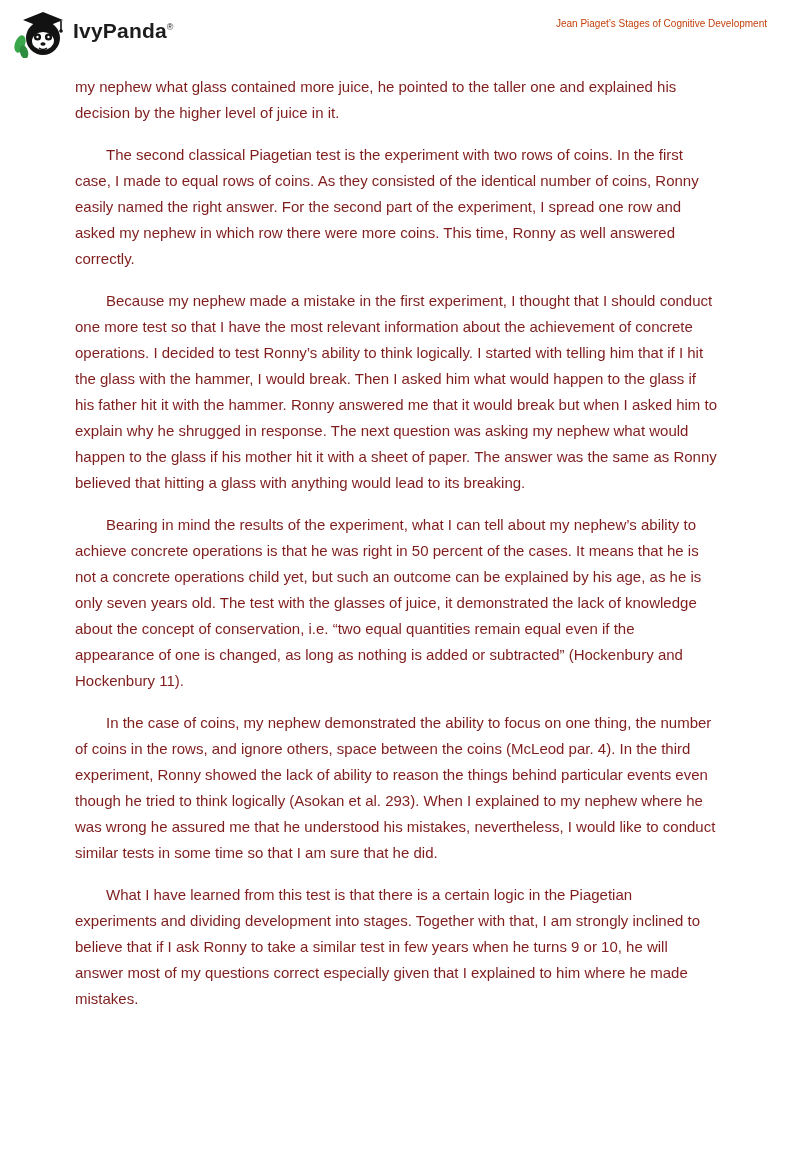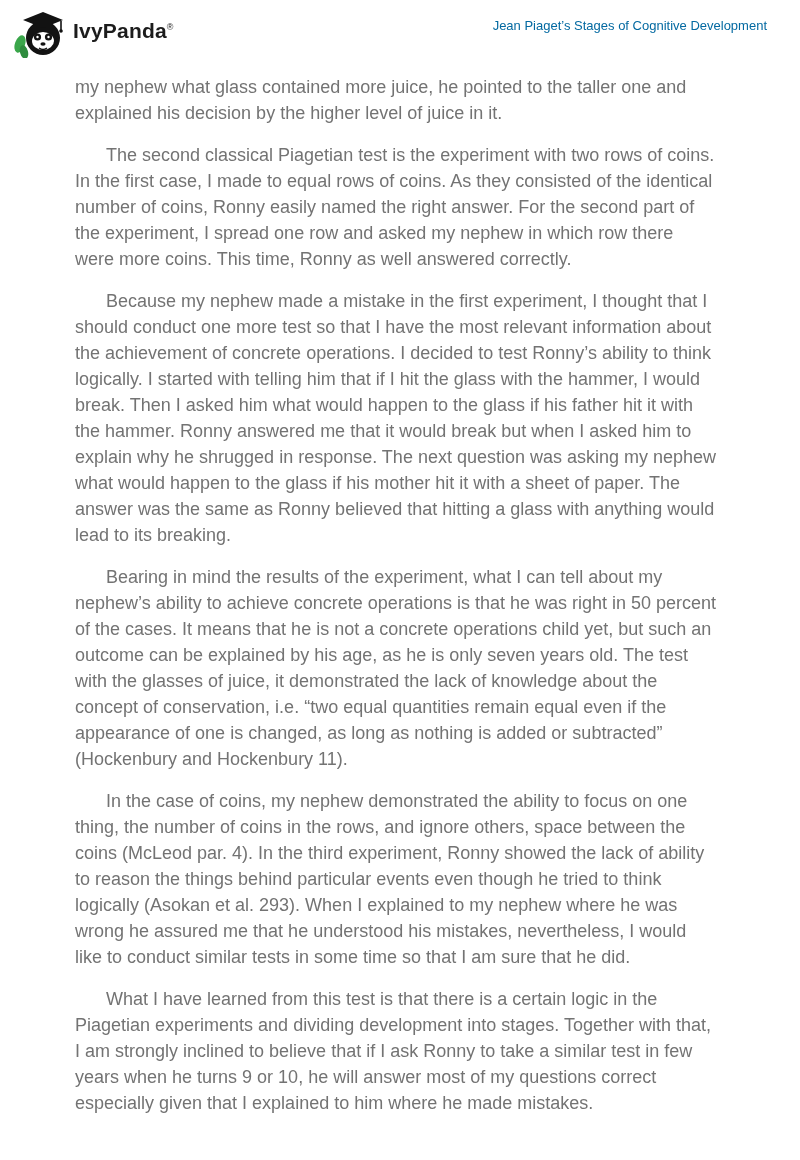--- a/index.html
+++ b/index.html
@@ -39,33 +39,33 @@
     letter-spacing: 0.2px;
     position: relative;
     top: -3px;
   }
   .brand-name sup {
     font-size: 9px;
     font-weight: normal;
     vertical-align: super;
   }
   .doc-title {
-    font-size: 13px;
-    color: #0369a1;
+    font-size: 10px;
+    color: #c2410c;
     padding-top: 8px;
     text-align: right;
   }
   
   .article {
     position: absolute;
     top: 74px;
     left: 75px;
     width: 642px;
-    color: #737373;
-    font-size: 18px;
+    color: #7f1d1d;
+    font-size: 15px;
     line-height: 26px;
   }
   .article p { margin-bottom: 16px; }
   .article p.indent { text-indent: 31px; }
   
   .footer-url {
     position: absolute;
     right: 35px;
     bottom: 16px;
     font-size: 13px;

